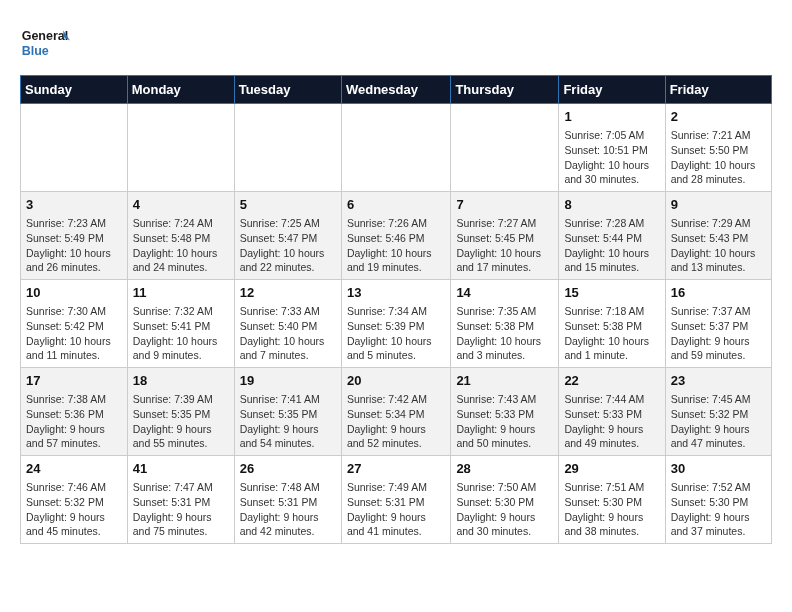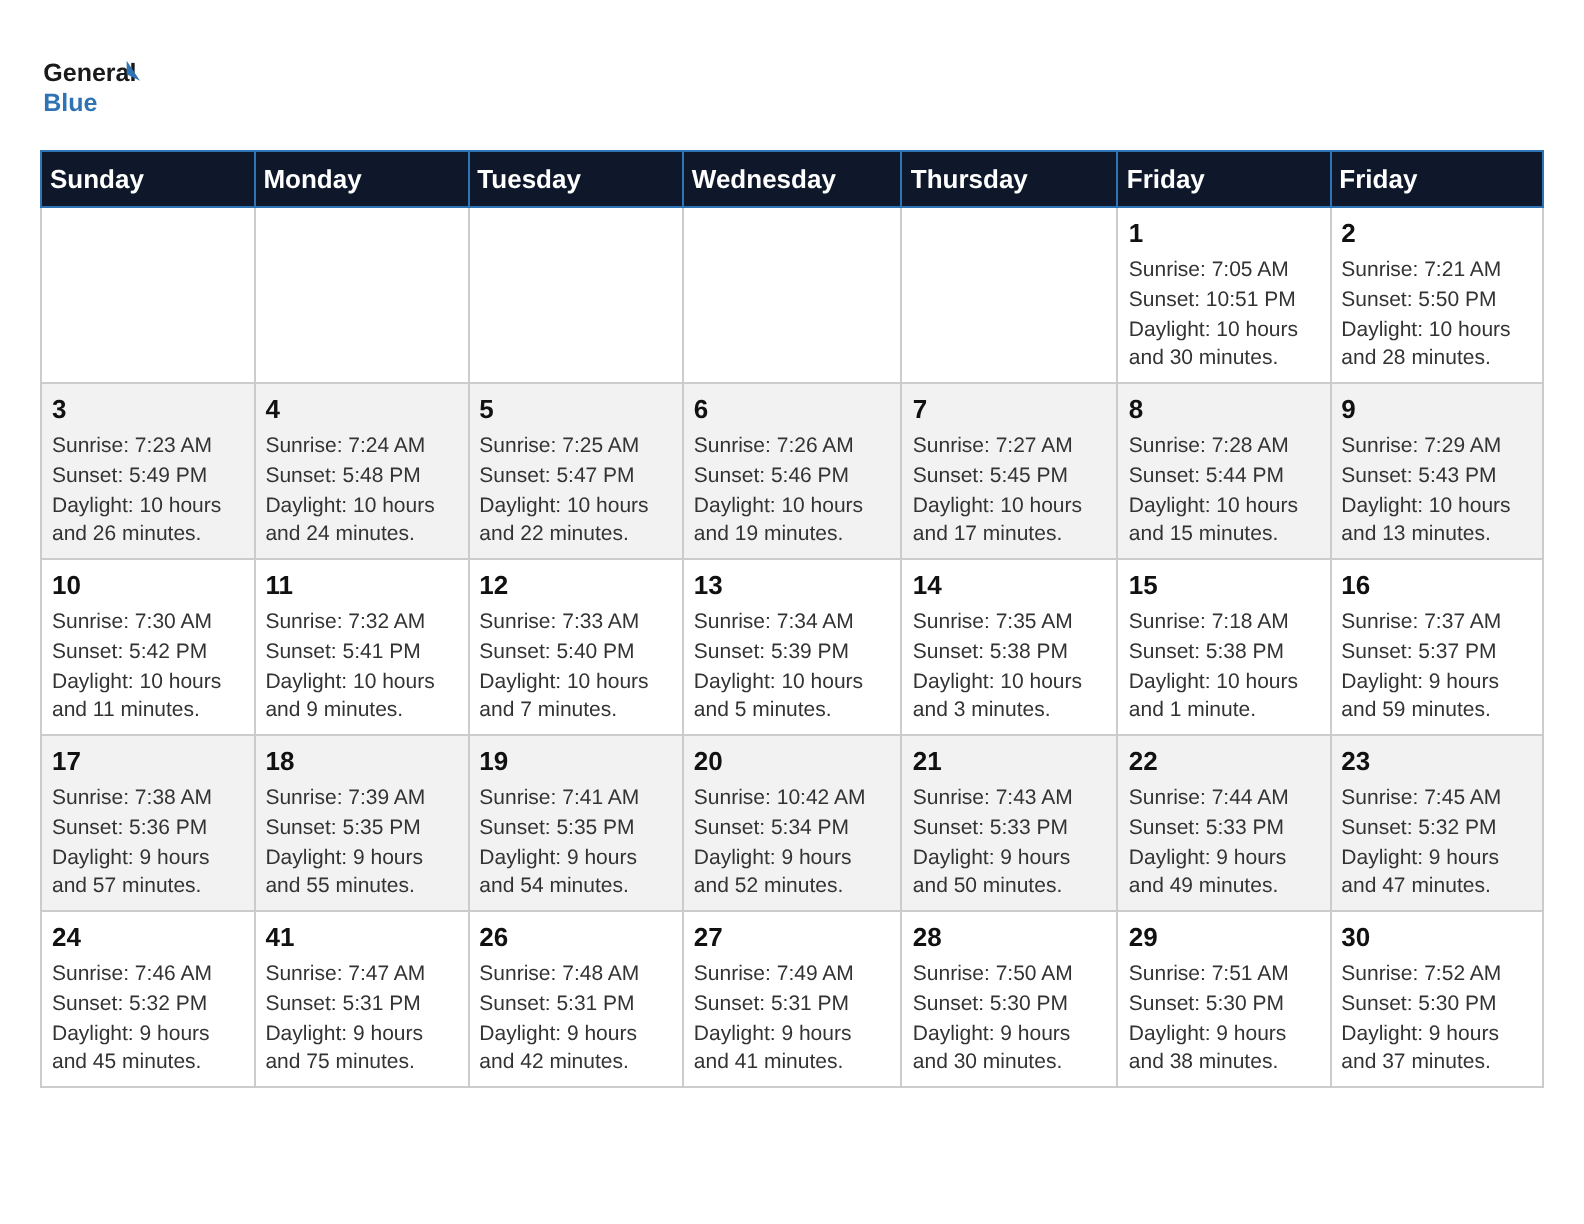--- a/index.html
+++ b/index.html
@@ -222,21 +222,21 @@
           <div>Daylight: 9 hours and 55 minutes.</div>
         </td>
         <td>
           <div class="day-num">19</div>
           <div>Sunrise: 7:41 AM</div>
           <div>Sunset: 5:35 PM</div>
           <div>Daylight: 9 hours and 54 minutes.</div>
         </td>
         <td>
           <div class="day-num">20</div>
-          <div>Sunrise: 10:42 AM</div>
+          <div>Sunrise: 7:42 AM</div>
           <div>Sunset: 5:34 PM</div>
           <div>Daylight: 9 hours and 52 minutes.</div>
         </td>
         <td>
           <div class="day-num">21</div>
           <div>Sunrise: 7:43 AM</div>
           <div>Sunset: 5:33 PM</div>
           <div>Daylight: 9 hours and 50 minutes.</div>
         </td>
         <td>

